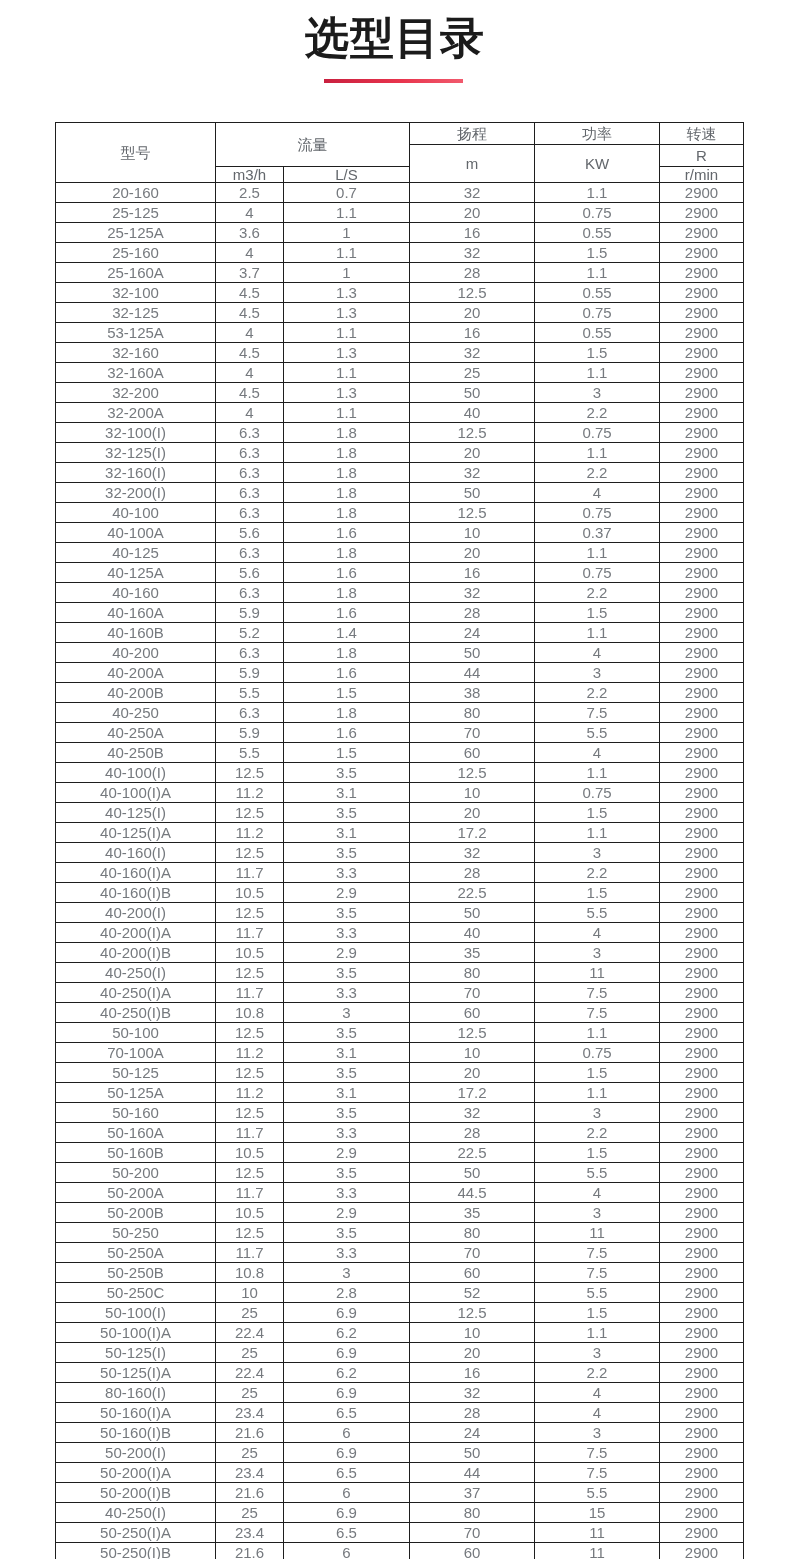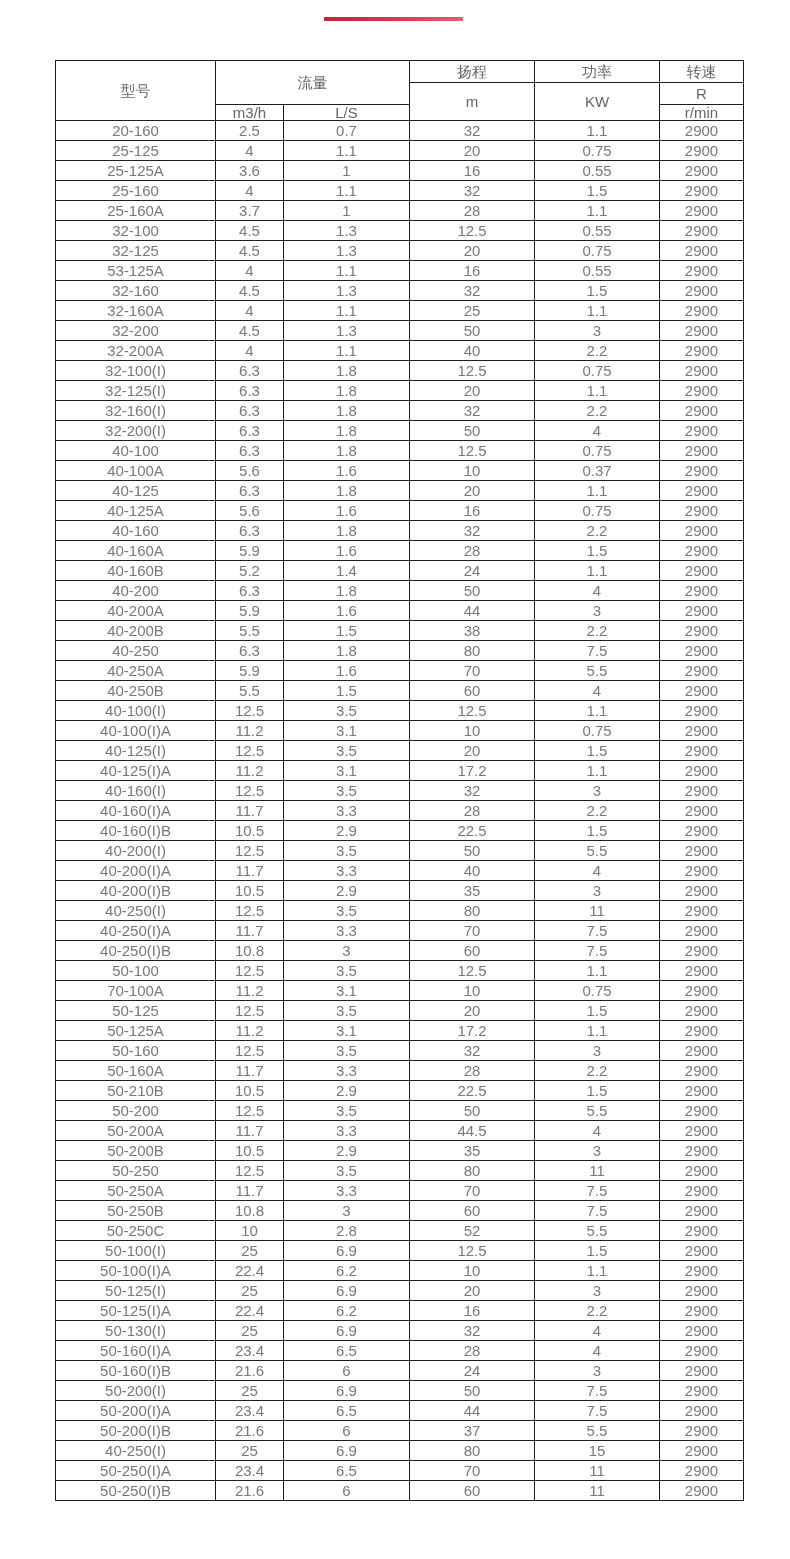--- a/index.html
+++ b/index.html
@@ -54,20 +54,21 @@
   thead tr:nth-child(1) th { height: 22px; }
   thead tr:nth-child(2) th { height: 22px; }
   thead tr:nth-child(3) th { height: 16px; }
   tbody tr { height: 20px; }
 </style>
 </head>
 <body>
 
 <div class="page">
 
+  <h1 class="title">选型目录</h1>
 
   <div class="divider"></div>
 
   <table class="catalog">
     <colgroup>
       <col style="width:160px">
       <col style="width:68px">
       <col style="width:126px">
       <col style="width:125px">
       <col style="width:125px">
@@ -471,21 +472,21 @@
         </tr>
         <tr>
           <td>50-160A</td>
           <td>11.7</td>
           <td>3.3</td>
           <td>28</td>
           <td>2.2</td>
           <td>2900</td>
         </tr>
         <tr>
-          <td>50-210B</td>
+          <td>50-160B</td>
           <td>10.5</td>
           <td>2.9</td>
           <td>22.5</td>
           <td>1.5</td>
           <td>2900</td>
         </tr>
         <tr>
           <td>50-200</td>
           <td>12.5</td>
           <td>3.5</td>
@@ -567,21 +568,21 @@
         </tr>
         <tr>
           <td>50-125(I)A</td>
           <td>22.4</td>
           <td>6.2</td>
           <td>16</td>
           <td>2.2</td>
           <td>2900</td>
         </tr>
         <tr>
-          <td>50-130(I)</td>
+          <td>80-160(I)</td>
           <td>25</td>
           <td>6.9</td>
           <td>32</td>
           <td>4</td>
           <td>2900</td>
         </tr>
         <tr>
           <td>50-160(I)A</td>
           <td>23.4</td>
           <td>6.5</td>

